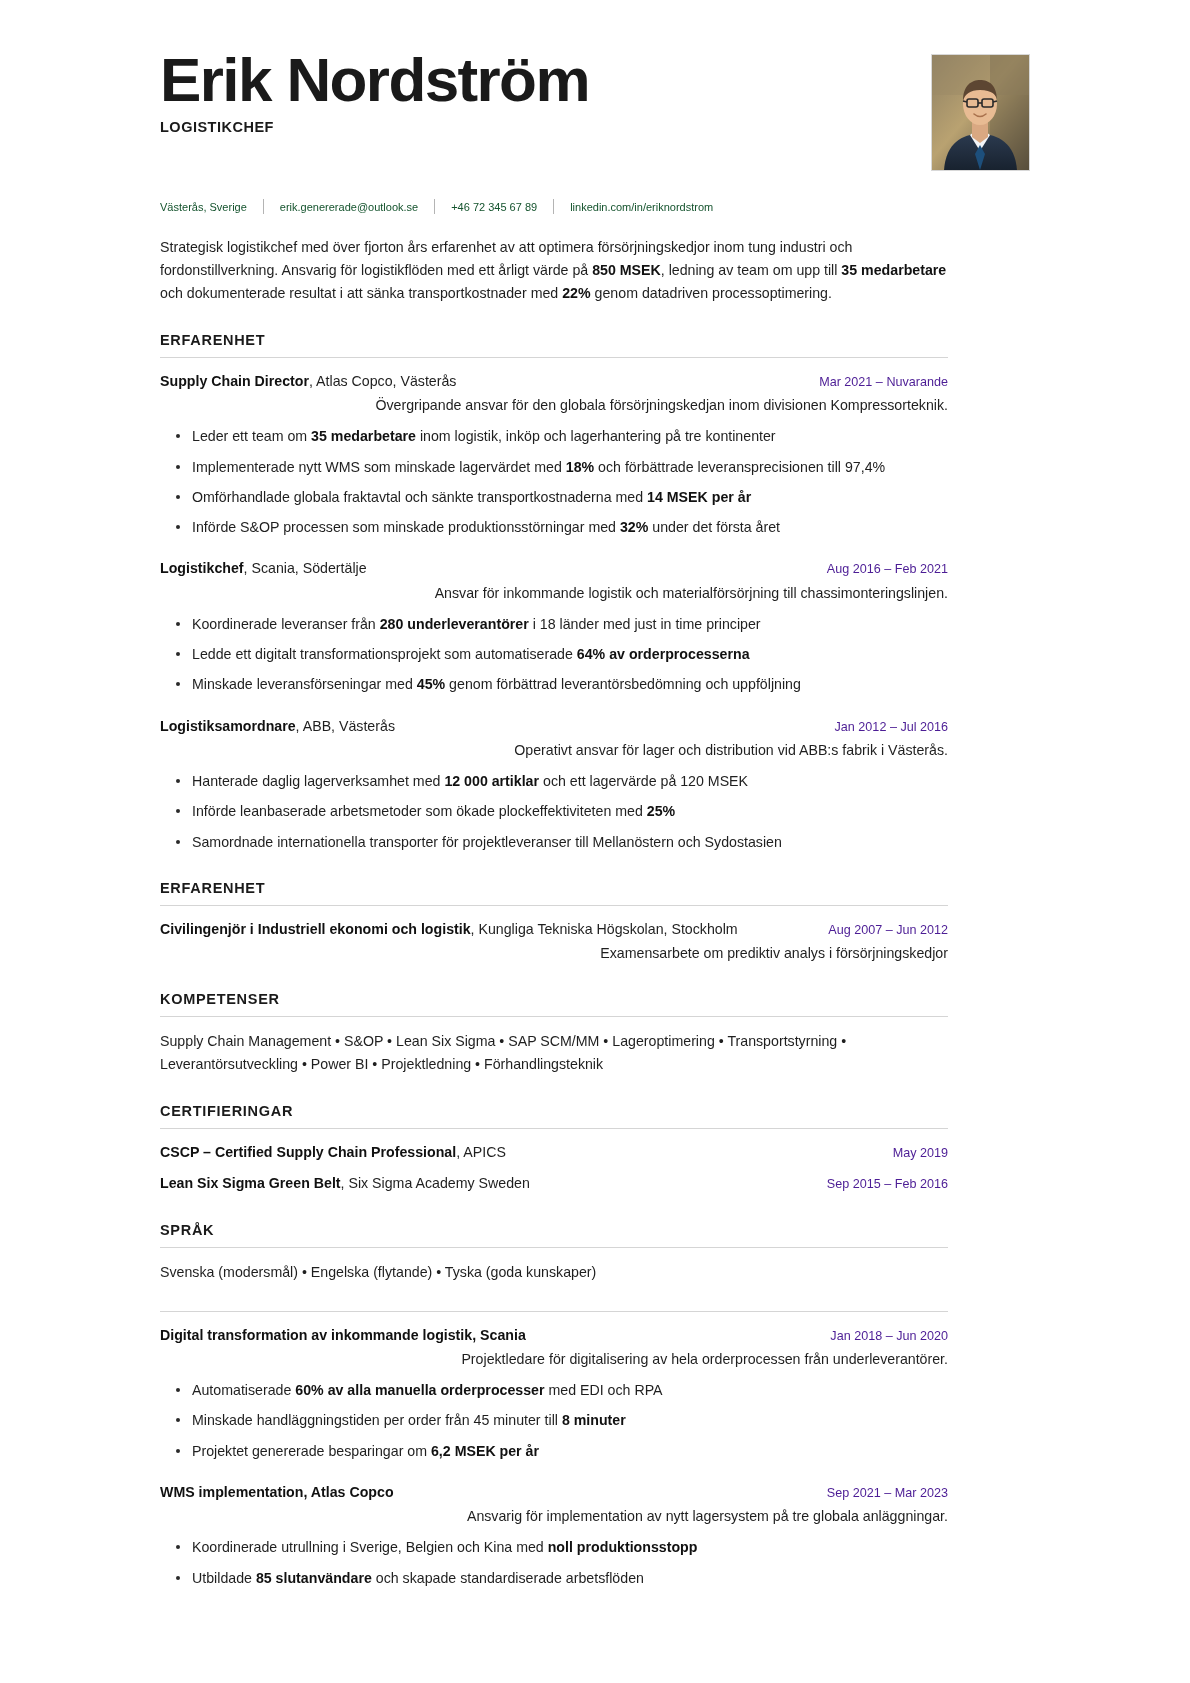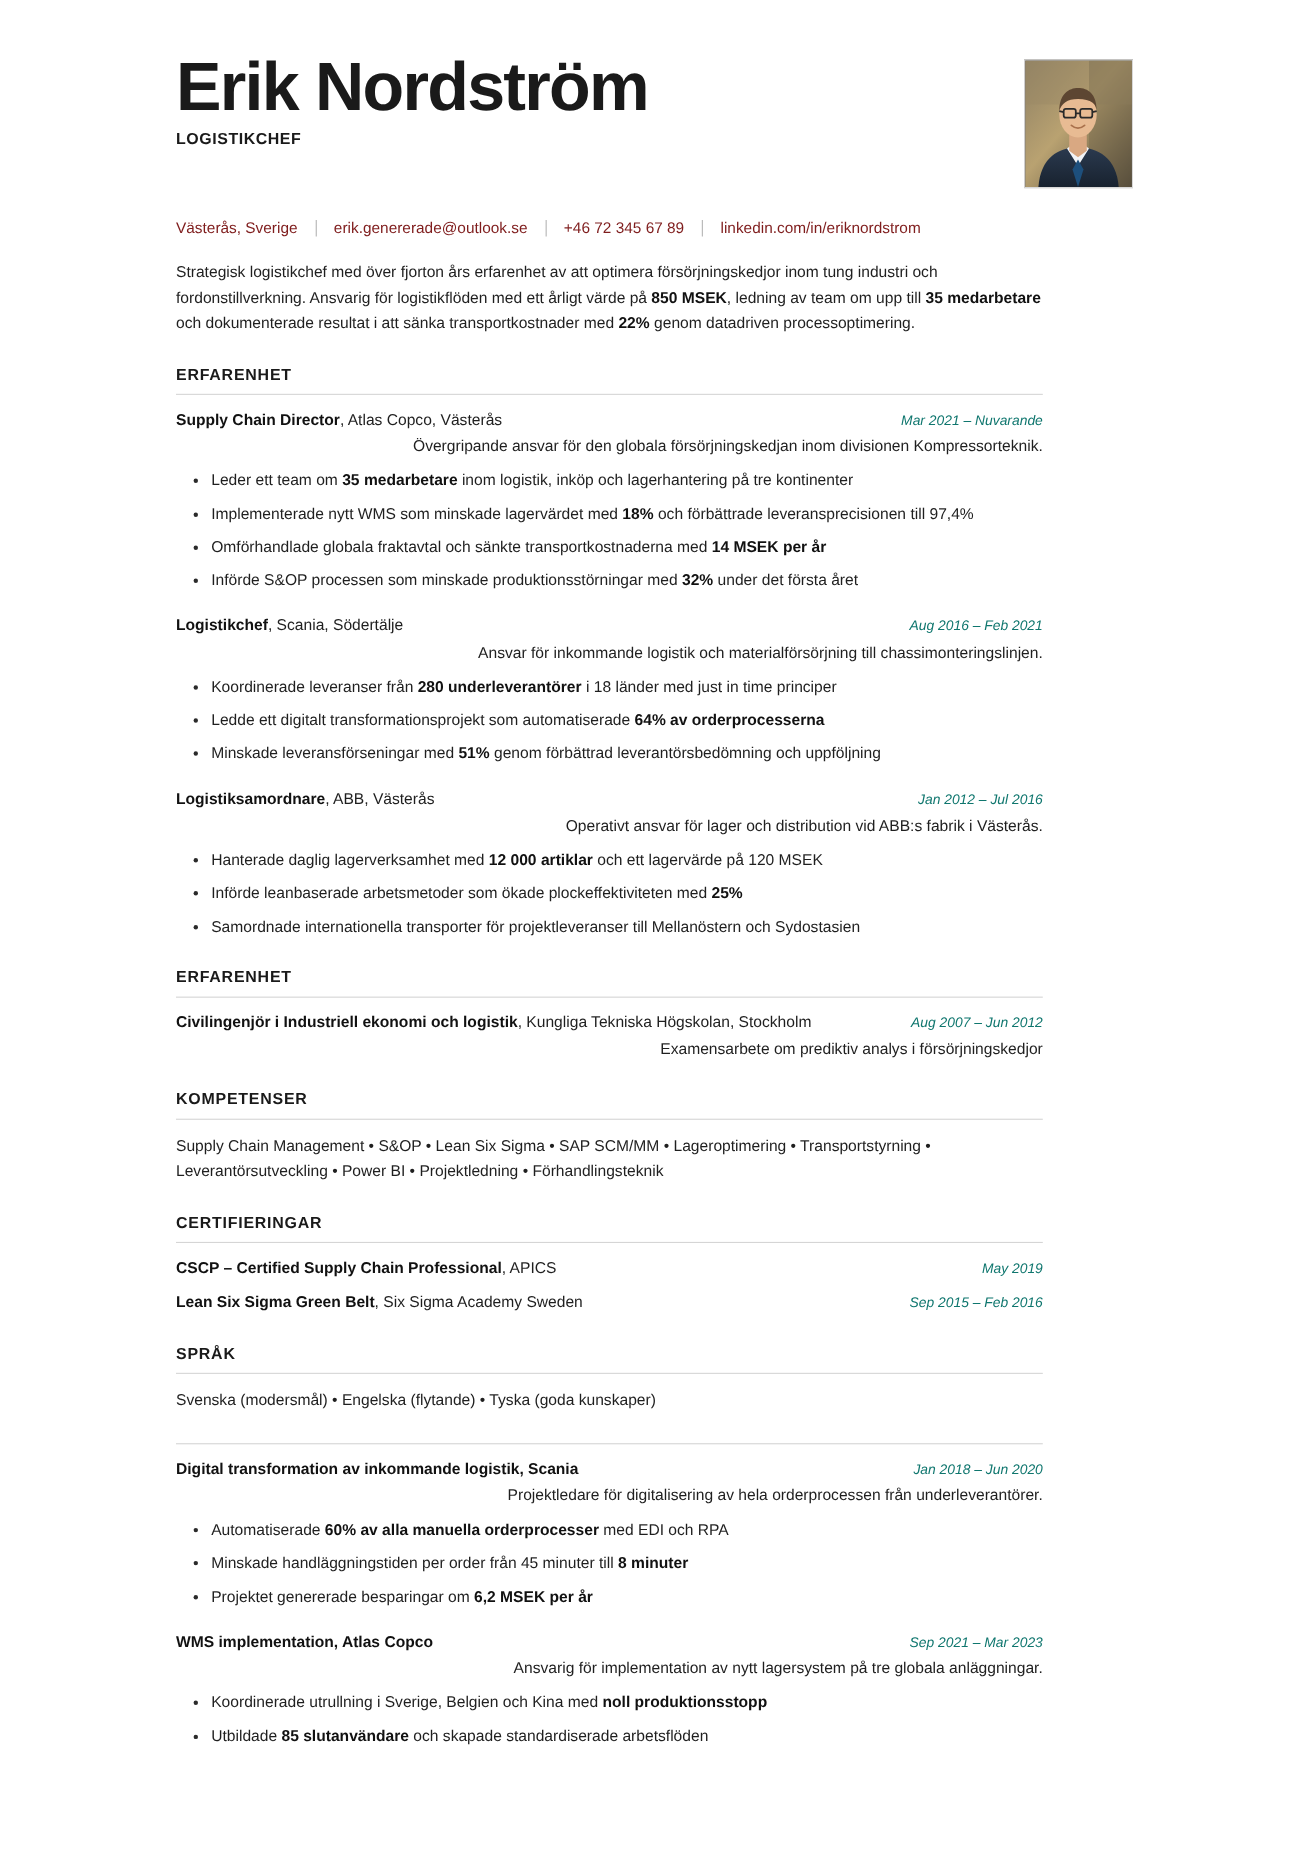--- a/index.html
+++ b/index.html
@@ -53,24 +53,24 @@
     border: 1px solid #d8d8d8;
     overflow: hidden;
     position: relative;
     background: #6d6a62;
   }
   .photo svg { display: block; width: 100%; height: 100%; }
 
   
   .contact {
     margin-top: 28px;
-    font-size: 14px;
-    color: #7f1d1d;
+    font-size: 11px;
+    color: #14532d;
     display: flex;
-    align-items: flex-end;
+    align-items: center;
     flex-wrap: wrap;
   }
   .contact .sep {
     display: inline-block;
     width: 1px;
     height: 15px;
     background: #b4b4b4;
     margin: 0 16px;
   }
 
@@ -110,22 +110,21 @@
     gap: 4px;
   }
   .entry-heading {
     font-size: 14.2px;
     color: #1f1f1f;
     line-height: 1.5;
   }
   .entry-heading b { font-weight: bold; color: #111; }
   .entry-date {
     font-size: 12.6px;
-    font-style: italic;
-    color: #0f766e;
+    color: #4c1d95;
     white-space: nowrap;
     flex: 0 0 auto;
   }
   .entry-desc {
     font-size: 14.2px;
     color: #1f1f1f;
     line-height: 1.55;
     margin-top: 2px;
     text-align: right;
   }
@@ -247,21 +246,21 @@
         </div>
         <div class="entry">
           <div class="entry-head">
             <div class="entry-heading"><b>Logistikchef</b><span>, Scania, Södertälje</span></div>
             <div class="entry-date">Aug 2016 – Feb 2021</div>
           </div>
           <div class="entry-desc">Ansvar för inkommande logistik och materialförsörjning till chassimonteringslinjen.</div>
           <ul class="bullets">
             <li><span>Koordinerade leveranser från </span><b>280 underleverantörer</b><span> i 18 länder med just in time principer</span></li>
             <li><span>Ledde ett digitalt transformationsprojekt som automatiserade </span><b>64% av orderprocesserna</b></li>
-            <li><span>Minskade leveransförseningar med </span><b>51%</b><span> genom förbättrad leverantörsbedömning och uppföljning</span></li>
+            <li><span>Minskade leveransförseningar med </span><b>45%</b><span> genom förbättrad leverantörsbedömning och uppföljning</span></li>
           </ul>
         </div>
         <div class="entry">
           <div class="entry-head">
             <div class="entry-heading"><b>Logistiksamordnare</b><span>, ABB, Västerås</span></div>
             <div class="entry-date">Jan 2012 – Jul 2016</div>
           </div>
           <div class="entry-desc">Operativt ansvar för lager och distribution vid ABB:s fabrik i Västerås.</div>
           <ul class="bullets">
             <li><span>Hanterade daglig lagerverksamhet med </span><b>12 000 artiklar</b><span> och ett lagervärde på 120 MSEK</span></li>

